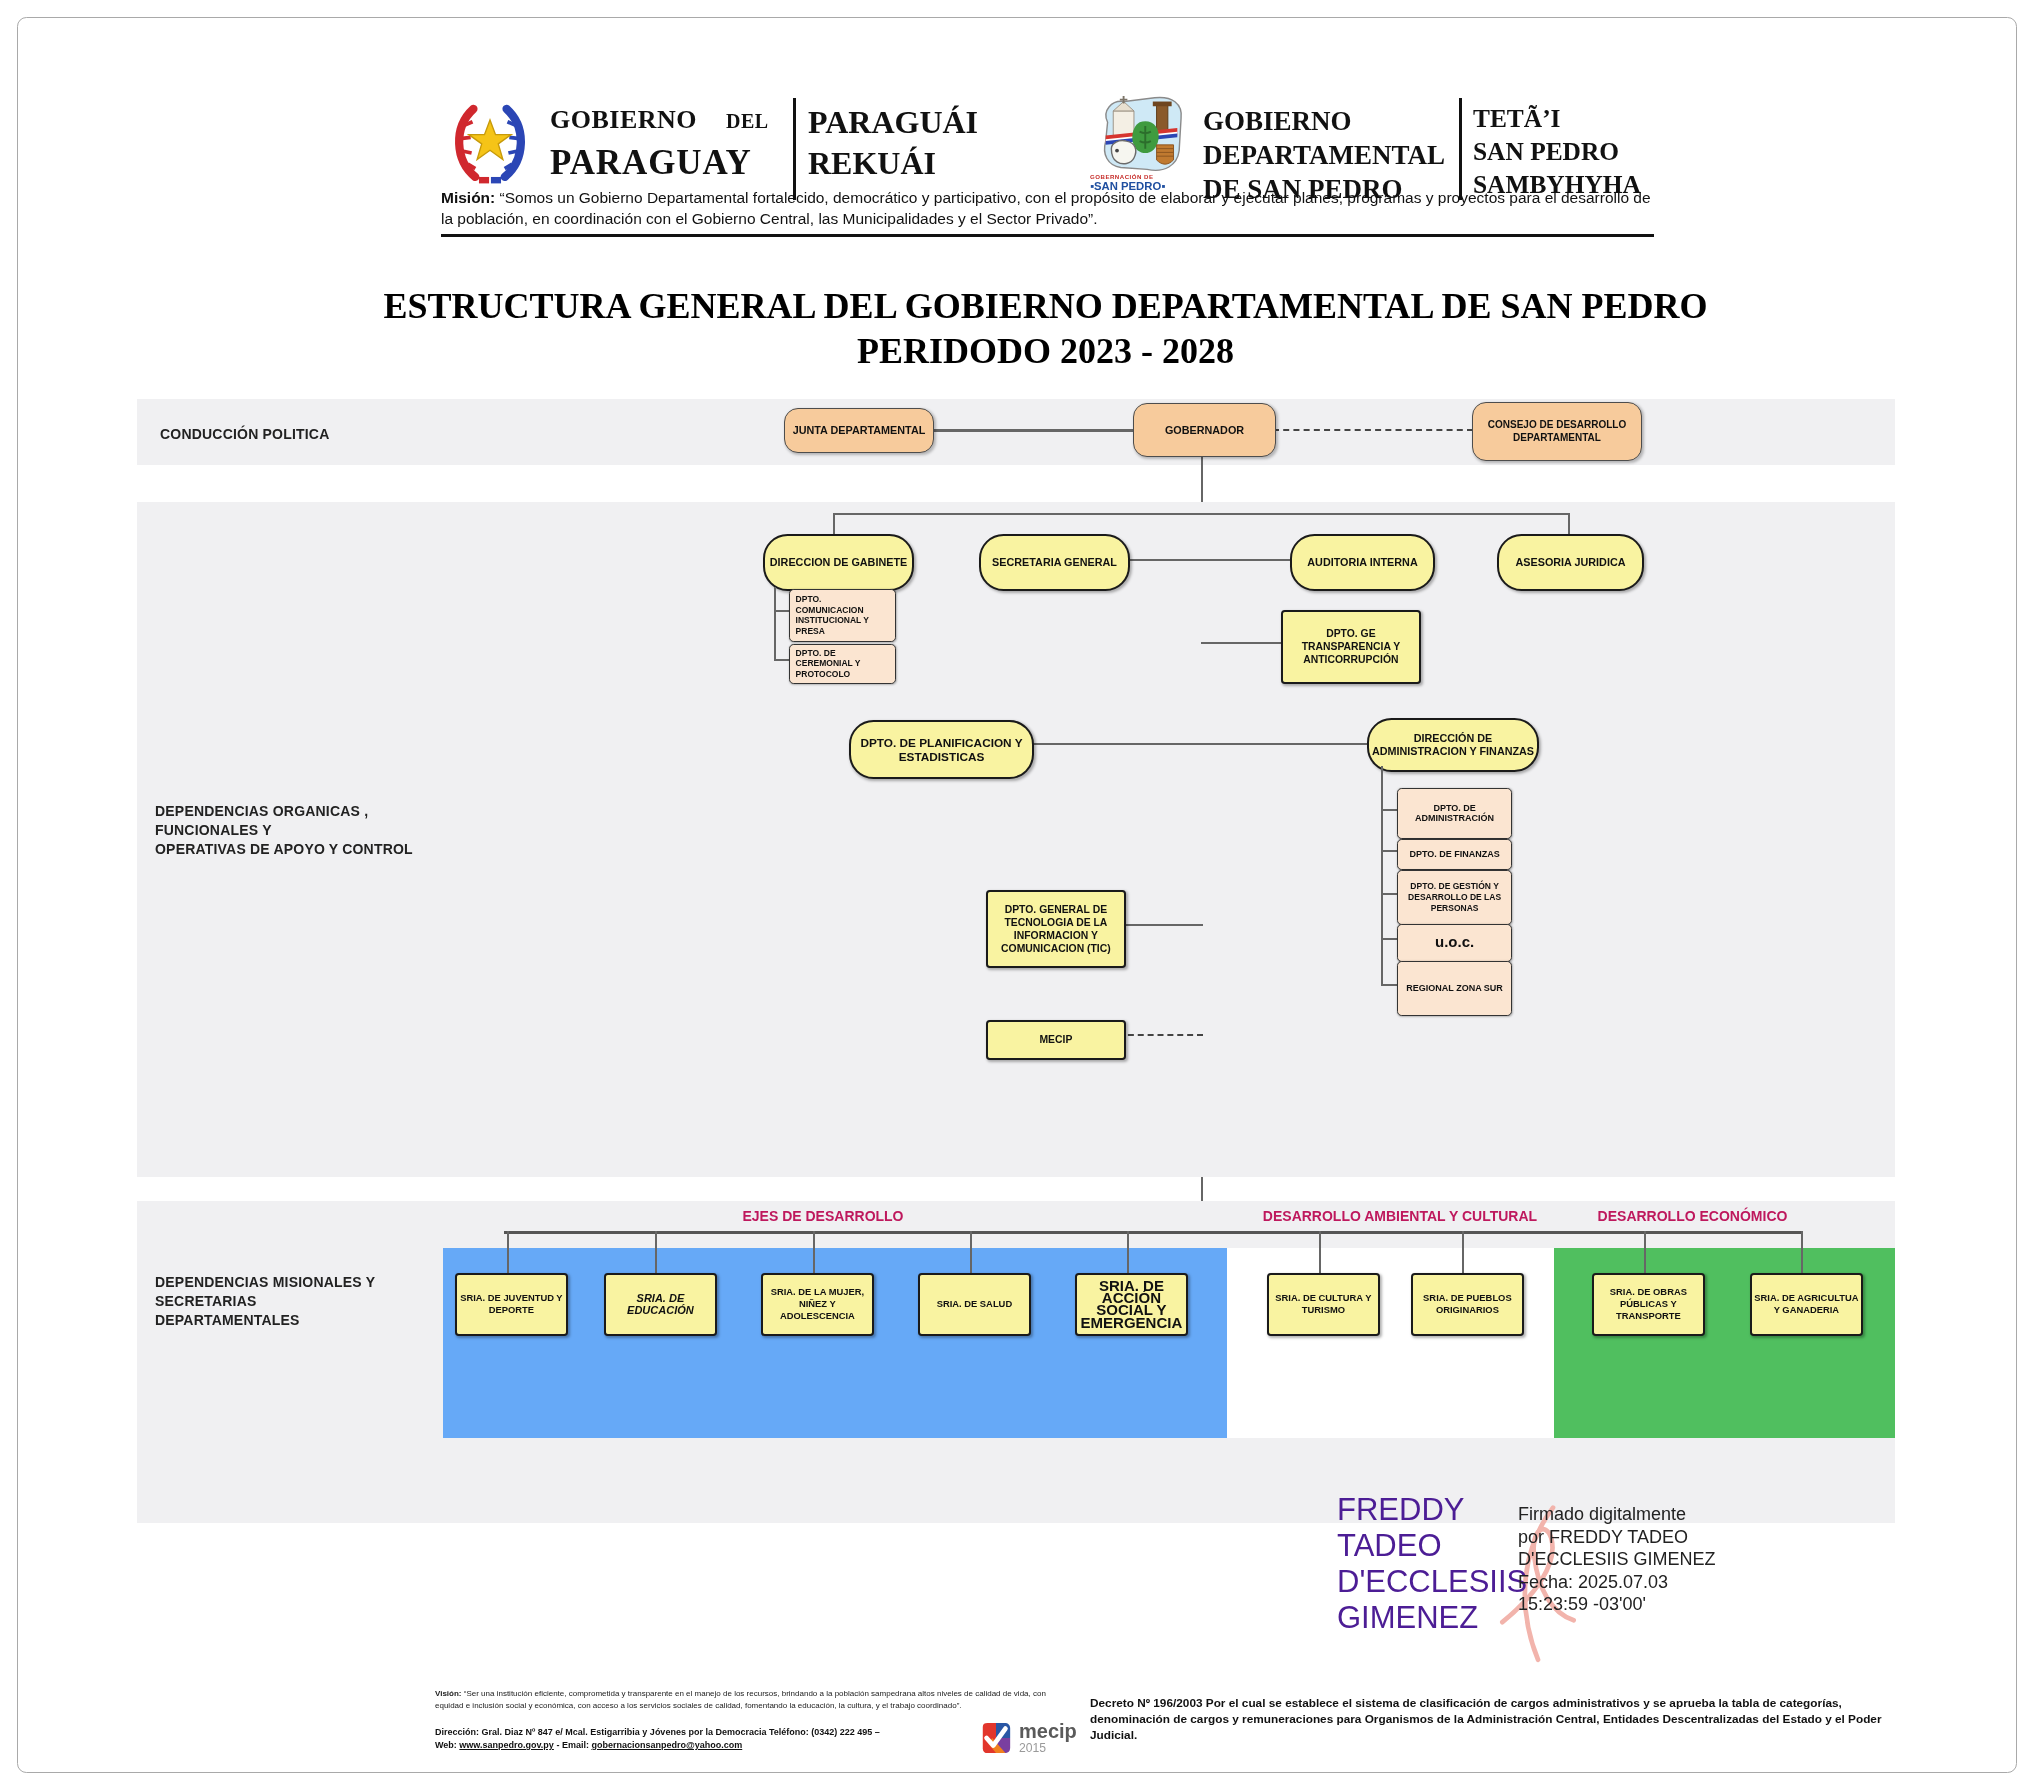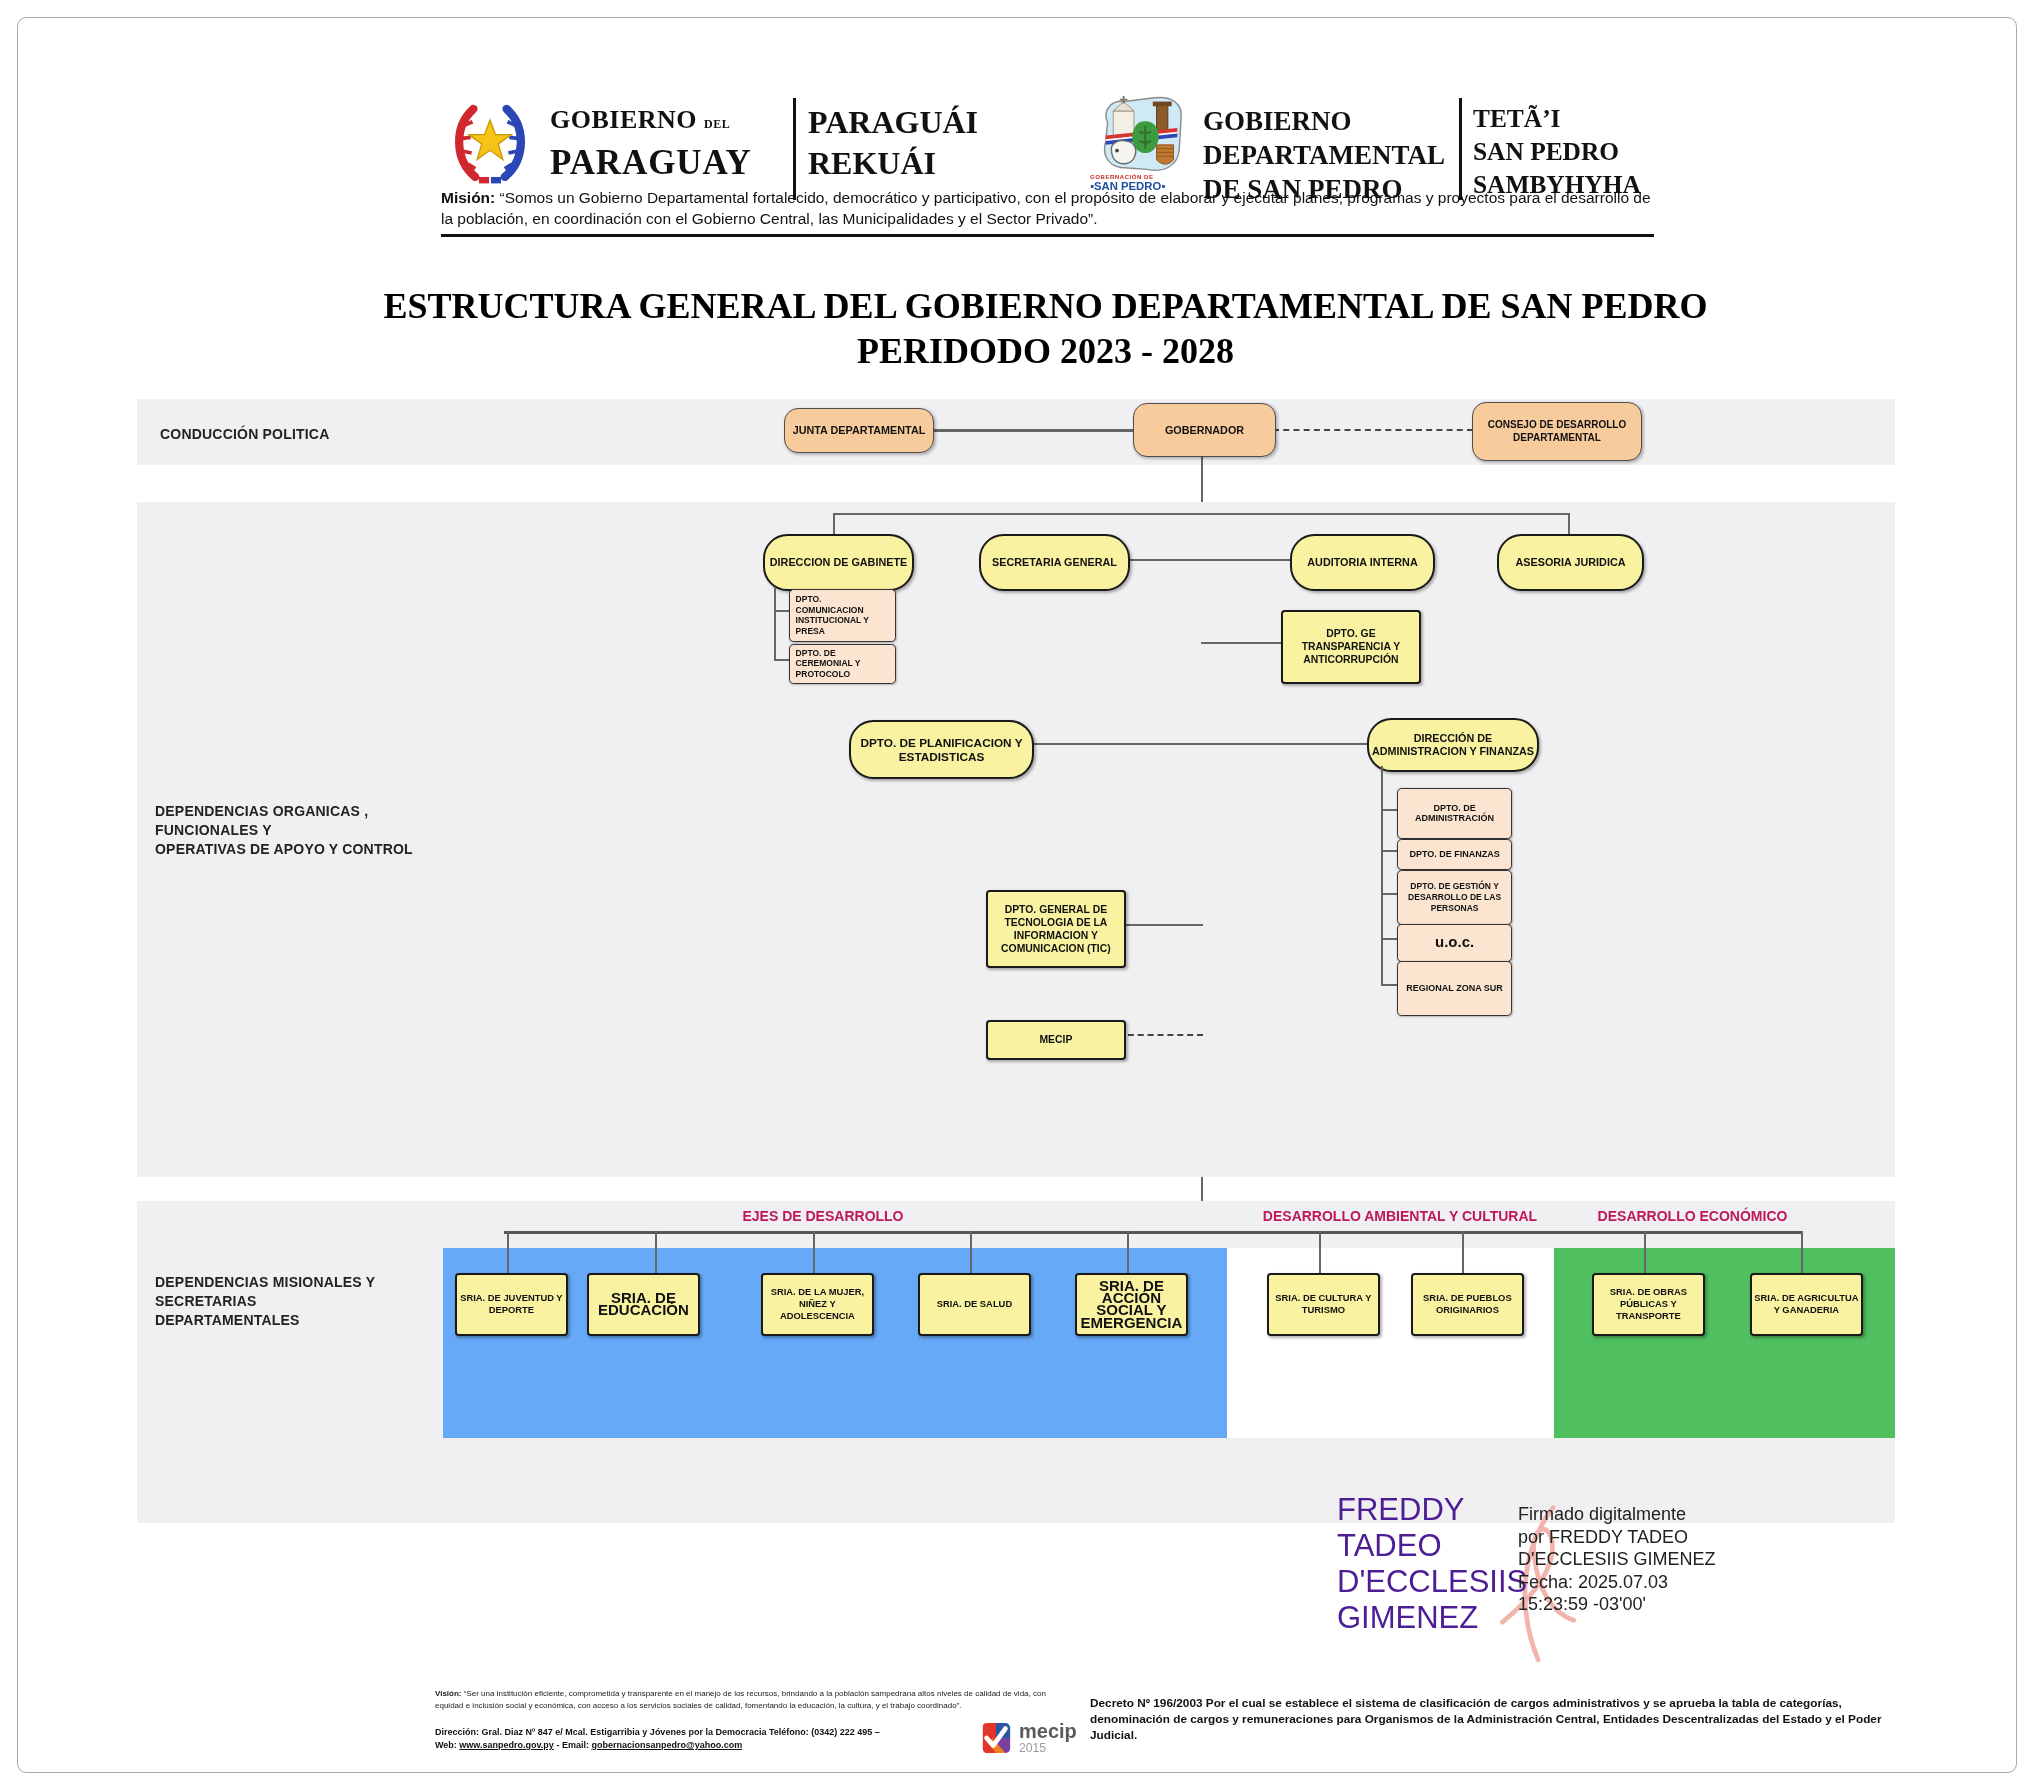--- a/index.html
+++ b/index.html
@@ -47,21 +47,21 @@
     <path d="M27,20 l8,-6 M22,32 l9,-4 M20,46 l9,-1 M21,60 l9,2 M26,74 l8,5" stroke="#d0282e" stroke-width="4"></path>
     <path d="M73,20 l-8,-6 M78,32 l-9,-4 M80,46 l-9,-1 M79,60 l-9,2 M74,74 l-8,5" stroke="#2b46b5" stroke-width="4"></path>
     <polygon points="50,26 56,42 73,42 59,52 64,69 50,59 36,69 41,52 27,42 44,42" fill="#f5c417" stroke="#c79a0a" stroke-width="1.5"></polygon>
     <rect x="38" y="88" width="11" height="7" fill="#d0282e"></rect>
     <rect x="51" y="88" width="11" height="7" fill="#2b46b5"></rect>
   </svg>
 
   <div class="abs serif" style="left:550px;top:105px;width:235px;">
     <div style="font-size:26px;font-weight:bold;letter-spacing:0.5px;">
       <span>GOBIERNO</span>
-      <span style="font-size:12px;">DEL</span>
+      <span style="font-size:20px;margin-left:22px;">DEL</span>
     </div>
     <div style="font-size:35px;font-weight:bold;margin-top:7.5px;letter-spacing:0.9px;">PARAGUAY</div>
   </div>
 
   <div class="abs" style="left:793px;top:98px;width:3.3px;height:102px;background:#111;"></div>
 
   <div class="abs serif" style="left:808px;top:102px;width:217px;font-weight:bold;font-size:32px;line-height:41px;">
     <div>PARAGUÁI</div>
     <div>REKUÁI</div>
   </div>
@@ -230,21 +230,21 @@
   <div class="linev" style="left:970px;top:1231px;height:42px;"></div>
   <div class="linev" style="left:1127px;top:1231px;height:42px;"></div>
   <div class="linev" style="left:1319px;top:1231px;height:42px;"></div>
   <div class="linev" style="left:1462px;top:1231px;height:42px;"></div>
   <div class="linev" style="left:1644px;top:1231px;height:42px;"></div>
   <div class="linev" style="left:1801px;top:1231px;height:42px;"></div>
 
   <div class="ybox" style="left:455px;top:1273px;width:105px;height:55px;font-size:9.4px;line-height:12.2px;">
     <span>SRIA. DE JUVENTUD Y DEPORTE</span>
   </div>
-  <div class="ybox" style="left:587px;top:1273px;width:105px;height:55px;font-size:15px;line-height:12.2px;">
+  <div class="ybox" style="left:604px;top:1273px;width:105px;height:55px;font-size:11px;line-height:12.2px;font-style:italic;">
     <span>SRIA. DE EDUCACIÓN</span>
   </div>
   <div class="ybox" style="left:761px;top:1273px;width:105px;height:55px;font-size:9.4px;line-height:12.2px;">
     <span>SRIA. DE LA MUJER, NIÑEZ Y ADOLESCENCIA</span>
   </div>
   <div class="ybox" style="left:918px;top:1273px;width:105px;height:55px;font-size:9.4px;line-height:12.2px;">
     <span>SRIA. DE SALUD</span>
   </div>
   <div class="ybox" style="left:1075px;top:1273px;width:105px;height:55px;font-size:15px;line-height:12.2px;text-align:center;">
     <span>SRIA. DE ACCIÓN SOCIAL Y EMERGENCIA</span>

